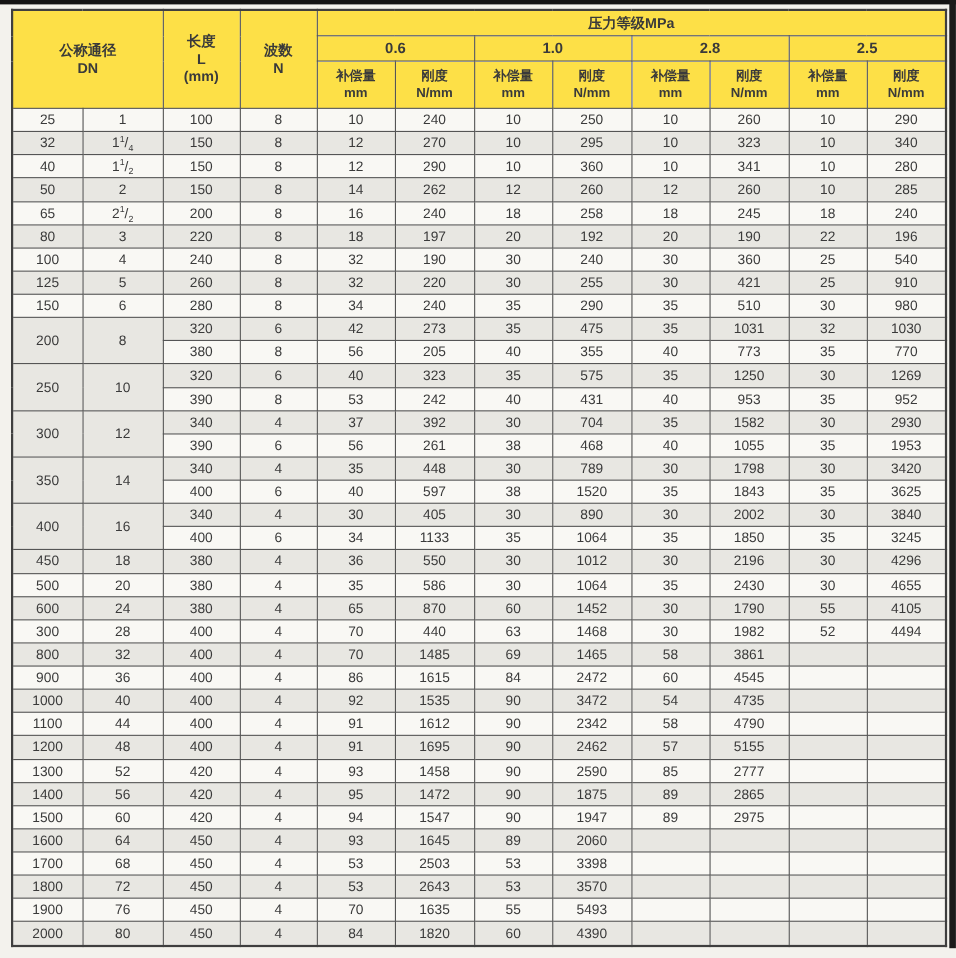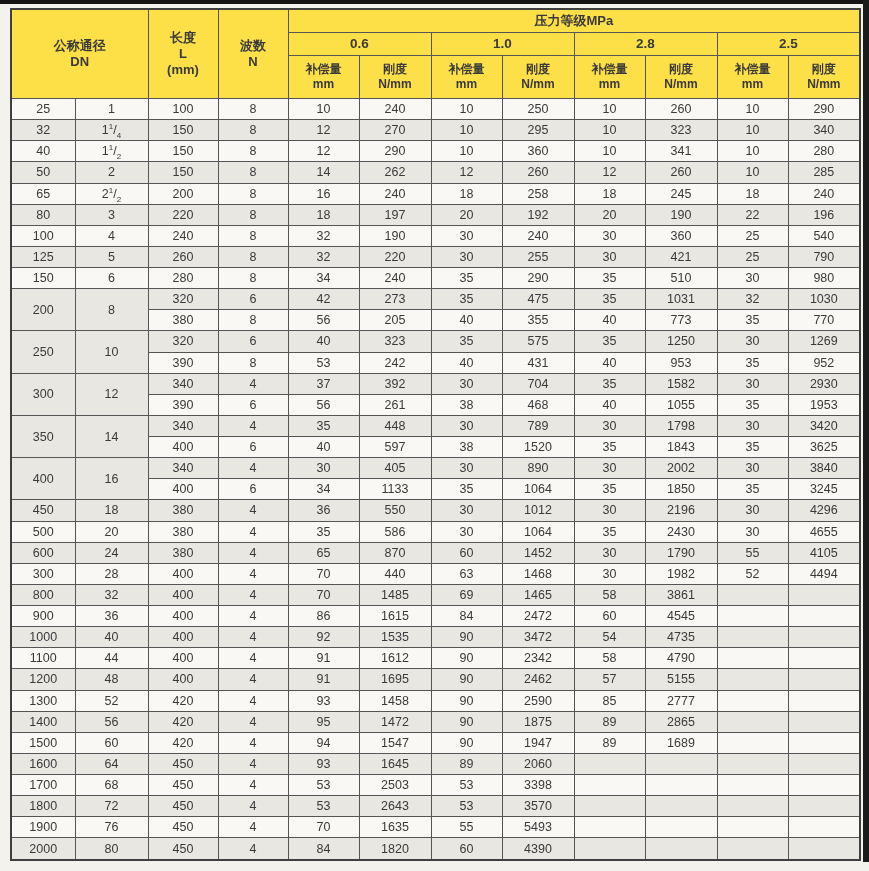--- a/index.html
+++ b/index.html
@@ -236,21 +236,21 @@
         <td rowspan="1" class="merged-stripe">5</td>
         <td>260</td>
         <td>8</td>
         <td>32</td>
         <td>220</td>
         <td>30</td>
         <td>255</td>
         <td>30</td>
         <td>421</td>
         <td>25</td>
-        <td>790</td>
+        <td>910</td>
       </tr>
       <tr class="">
         <td rowspan="1" class="merged-plain">150</td>
         <td rowspan="1" class="merged-plain">6</td>
         <td>280</td>
         <td>8</td>
         <td>34</td>
         <td>240</td>
         <td>35</td>
         <td>290</td>
@@ -546,21 +546,21 @@
       <tr class="">
         <td rowspan="1" class="merged-plain">1500</td>
         <td rowspan="1" class="merged-plain">60</td>
         <td>420</td>
         <td>4</td>
         <td>94</td>
         <td>1547</td>
         <td>90</td>
         <td>1947</td>
         <td>89</td>
-        <td>1689</td>
+        <td>2975</td>
         <td></td>
         <td></td>
       </tr>
       <tr class="stripe">
         <td rowspan="1" class="merged-stripe">1600</td>
         <td rowspan="1" class="merged-stripe">64</td>
         <td>450</td>
         <td>4</td>
         <td>93</td>
         <td>1645</td>

